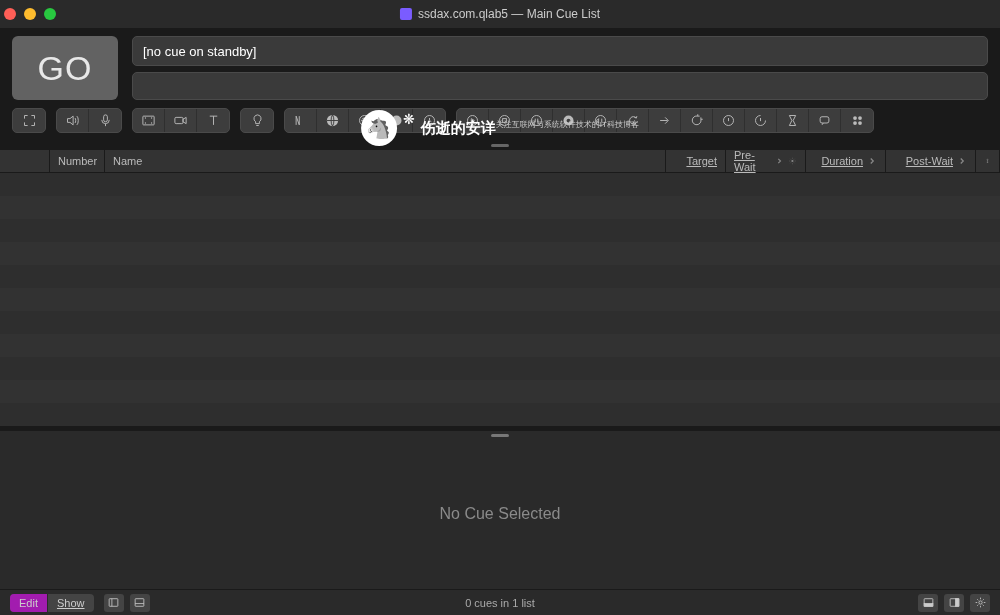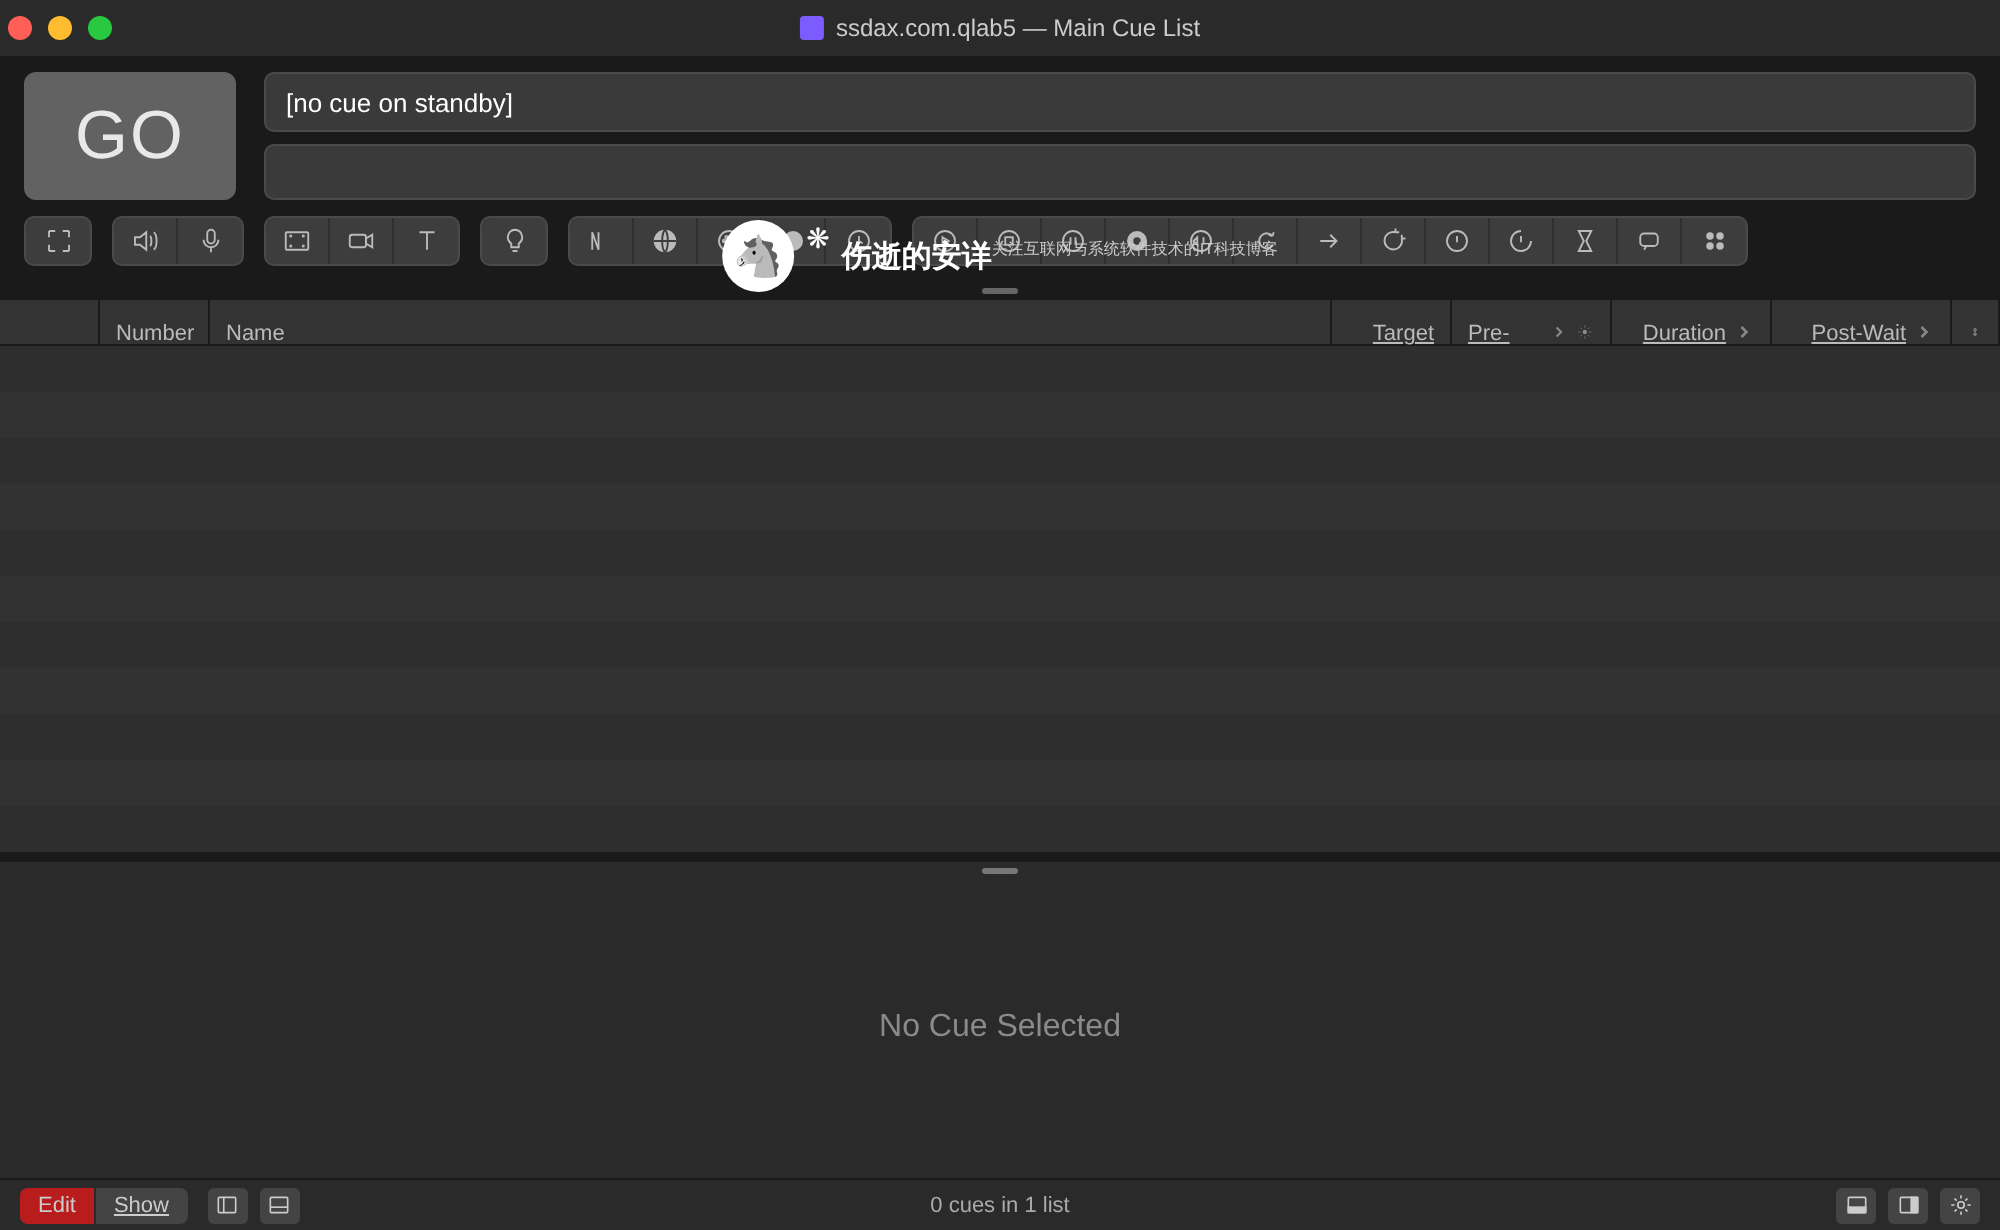--- a/index.html
+++ b/index.html
@@ -38,42 +38,42 @@
 .wm-t1 { color: #fff; font-size: 15px; font-weight: 700; }
 .wm-t2 { color: #ccc; font-size: 8px; }
 .wm-flake { color: #fff; font-size: 14px; margin-top: -18px; }
 
 
 .drag-handle { height: 8px; display: flex; align-items: center; justify-content: center; }
 .drag-handle span { width: 18px; height: 3px; background: #666; border-radius: 2px; display: block; }
 
 
 .cols { height: 24px; background: #333; display: flex; align-items: center; font-size: 11px; color: #bbb; border-top: 1px solid #1a1a1a; border-bottom: 1px solid #1a1a1a; }
-.col { border-right: 1px solid #1a1a1a; height: 100%; display: flex; align-items: flex-start; padding: 17px 8px; }
+.col { border-right: 1px solid #1a1a1a; height: 100%; display: flex; align-items: center; padding: 17px 8px; }
 .col.right { justify-content: flex-end; gap: 4px; text-decoration: underline; }
 .col svg { width: 10px; height: 10px; }
 
 
 .cuelist { flex: 1; overflow: hidden; }
 .row { height: 23px; background: #2e2e2e; }
 .row:nth-child(even) { background: #323232; }
 
 
 .resize-h { height: 8px; background: #2a2a2a; display: flex; align-items: center; justify-content: center; cursor: row-resize; }
 .resize-h span { width: 18px; height: 3px; background: #777; border-radius: 2px; }
 
 
 .inspector { height: 150px; background: #2a2a2a; display: flex; align-items: center; justify-content: center; font-size: 16px; color: #8a8a8a; }
 
 
 .footer { height: 26px; background: #2a2a2a; border-top: 1px solid #1a1a1a; display: flex; align-items: center; padding: 0 10px; font-size: 11px; color: #aaa; position: relative; }
 .seg { display: flex; background: #444; border-radius: 4px; overflow: hidden; }
 .seg button { background: transparent; border: none; color: #ccc; font-size: 11px; padding: 3px 9px; cursor: pointer; border-right: 1px solid #2a2a2a; }
 .seg button:last-child { border-right: none; text-decoration: underline; }
-.seg button.active { background: #b91c1c; }
+.seg button.active { background: #a21caf; }
 .fbtns { display: flex; gap: 6px; margin-left: 10px; }
 .fbtn { width: 20px; height: 18px; background: #444; border-radius: 3px; display: flex; align-items: center; justify-content: center; cursor: pointer; }
 .fbtn svg { width: 13px; height: 13px; stroke: #ccc; fill: none; stroke-width: 1.5; }
 .footer-center { position: absolute; left: 50%; transform: translateX(-50%); }
 .footer-right { margin-left: auto; display: flex; gap: 6px; }
 </style>
 </head>
 <body>
 
 <div class="titlebar">

